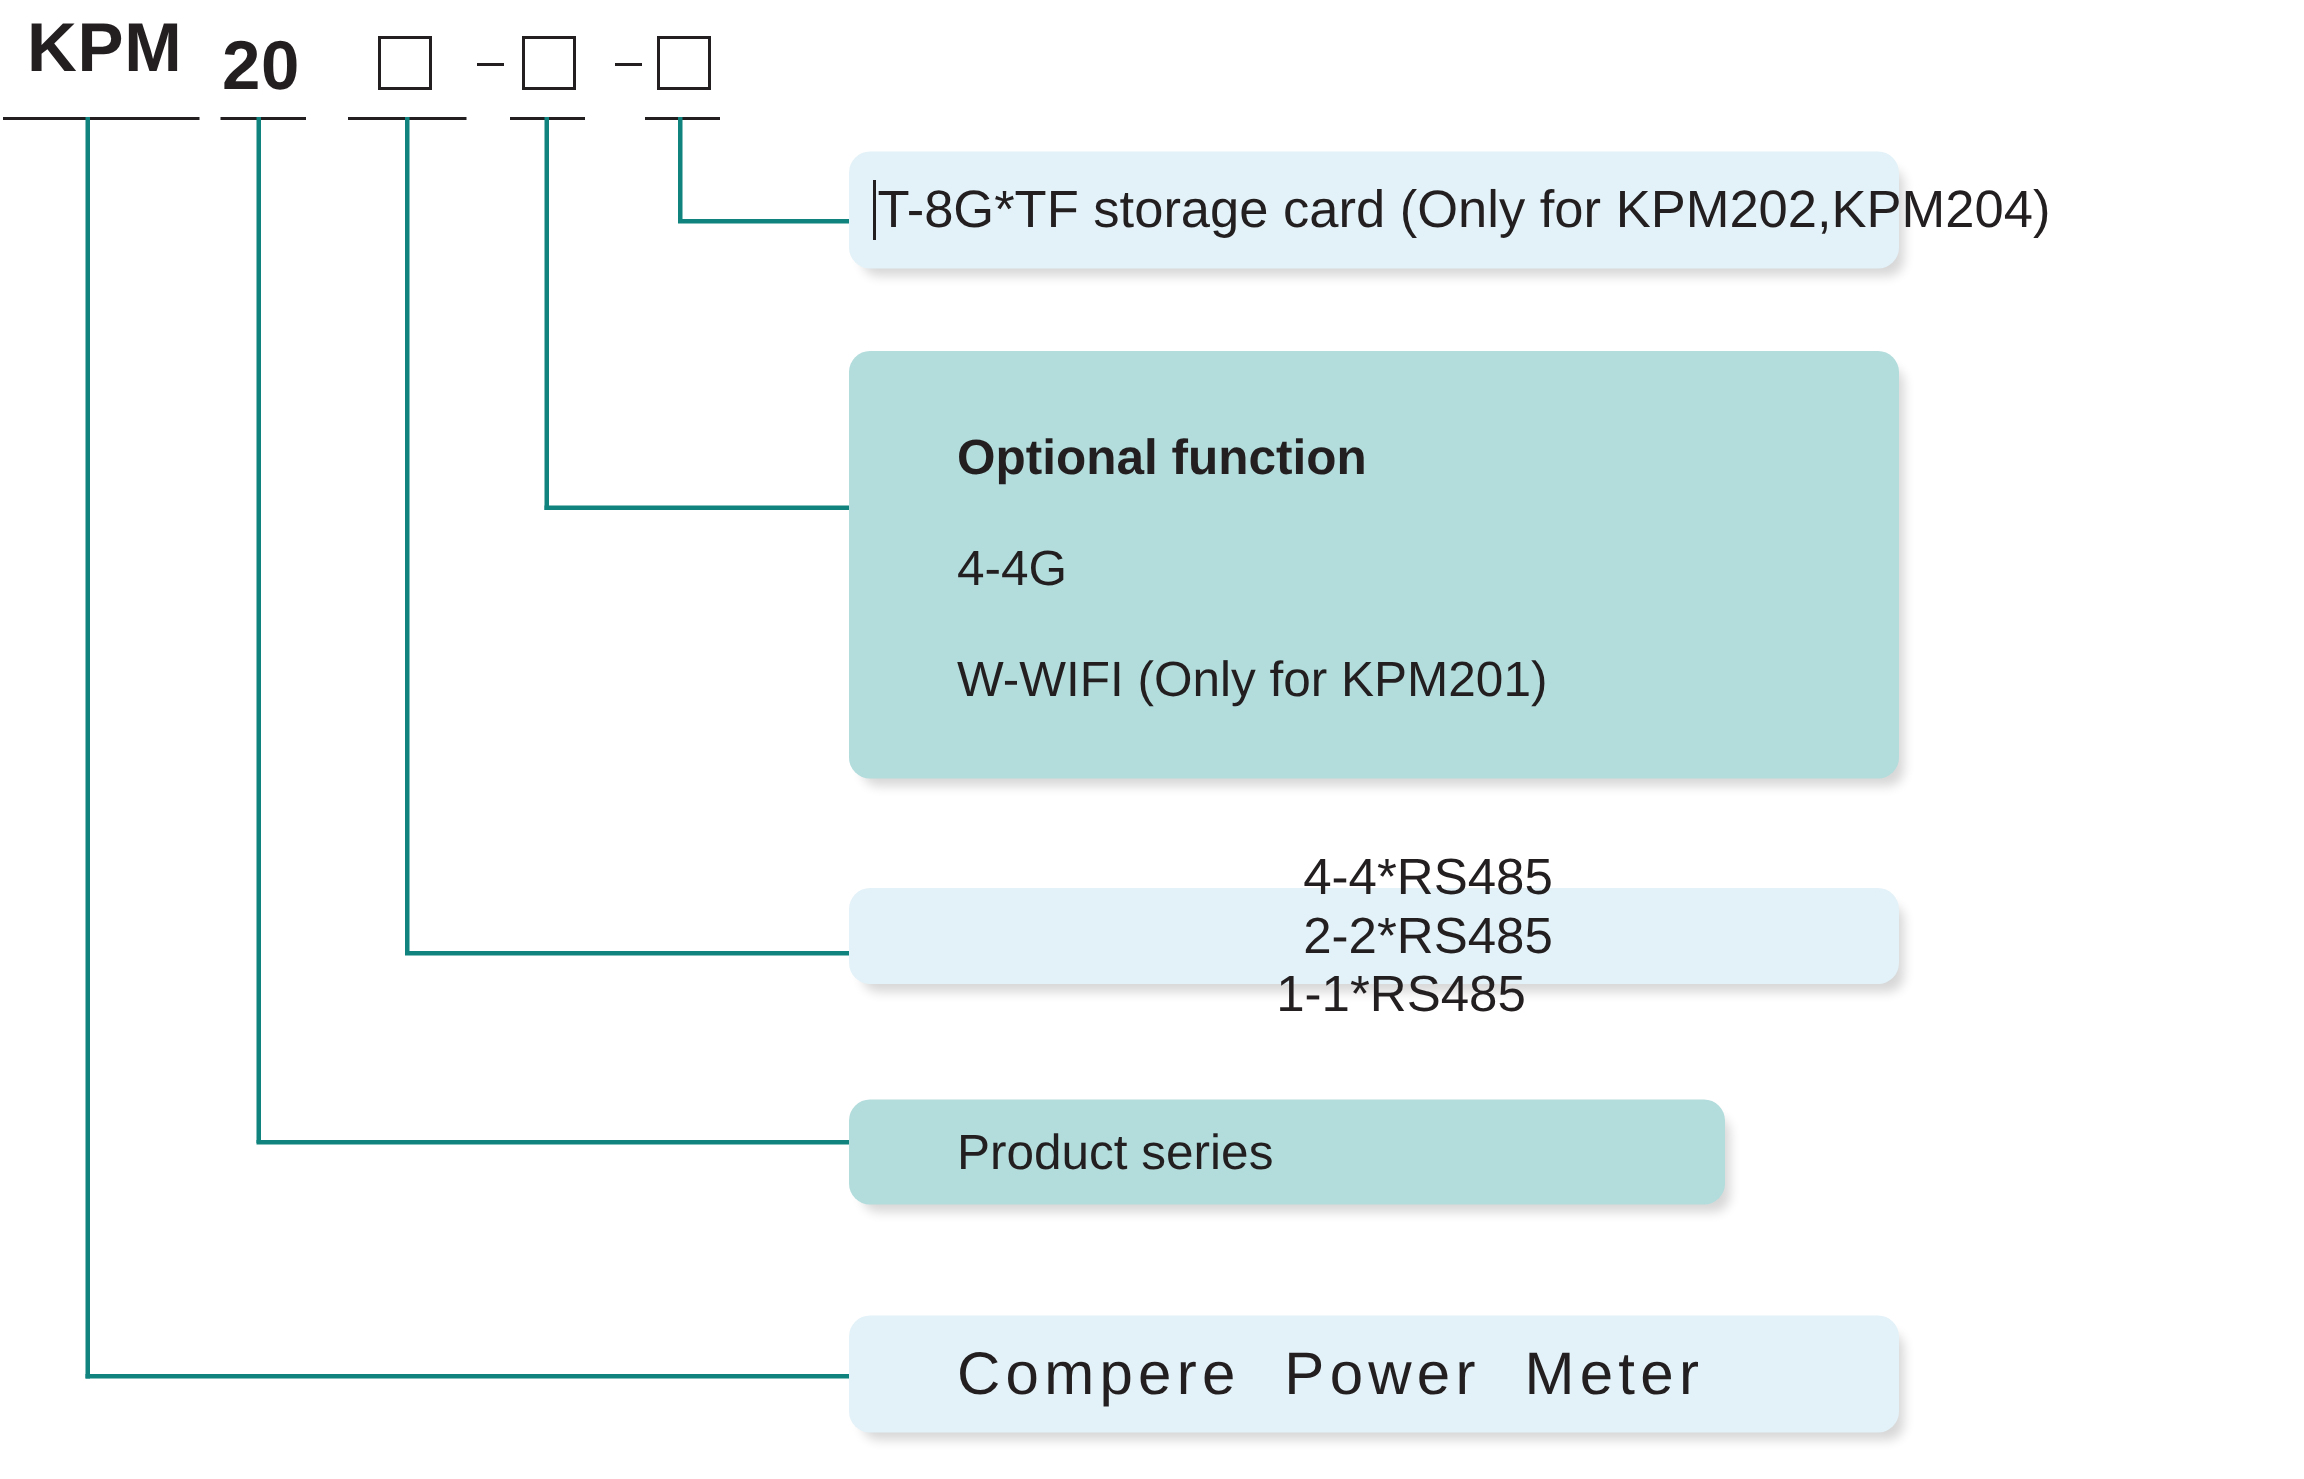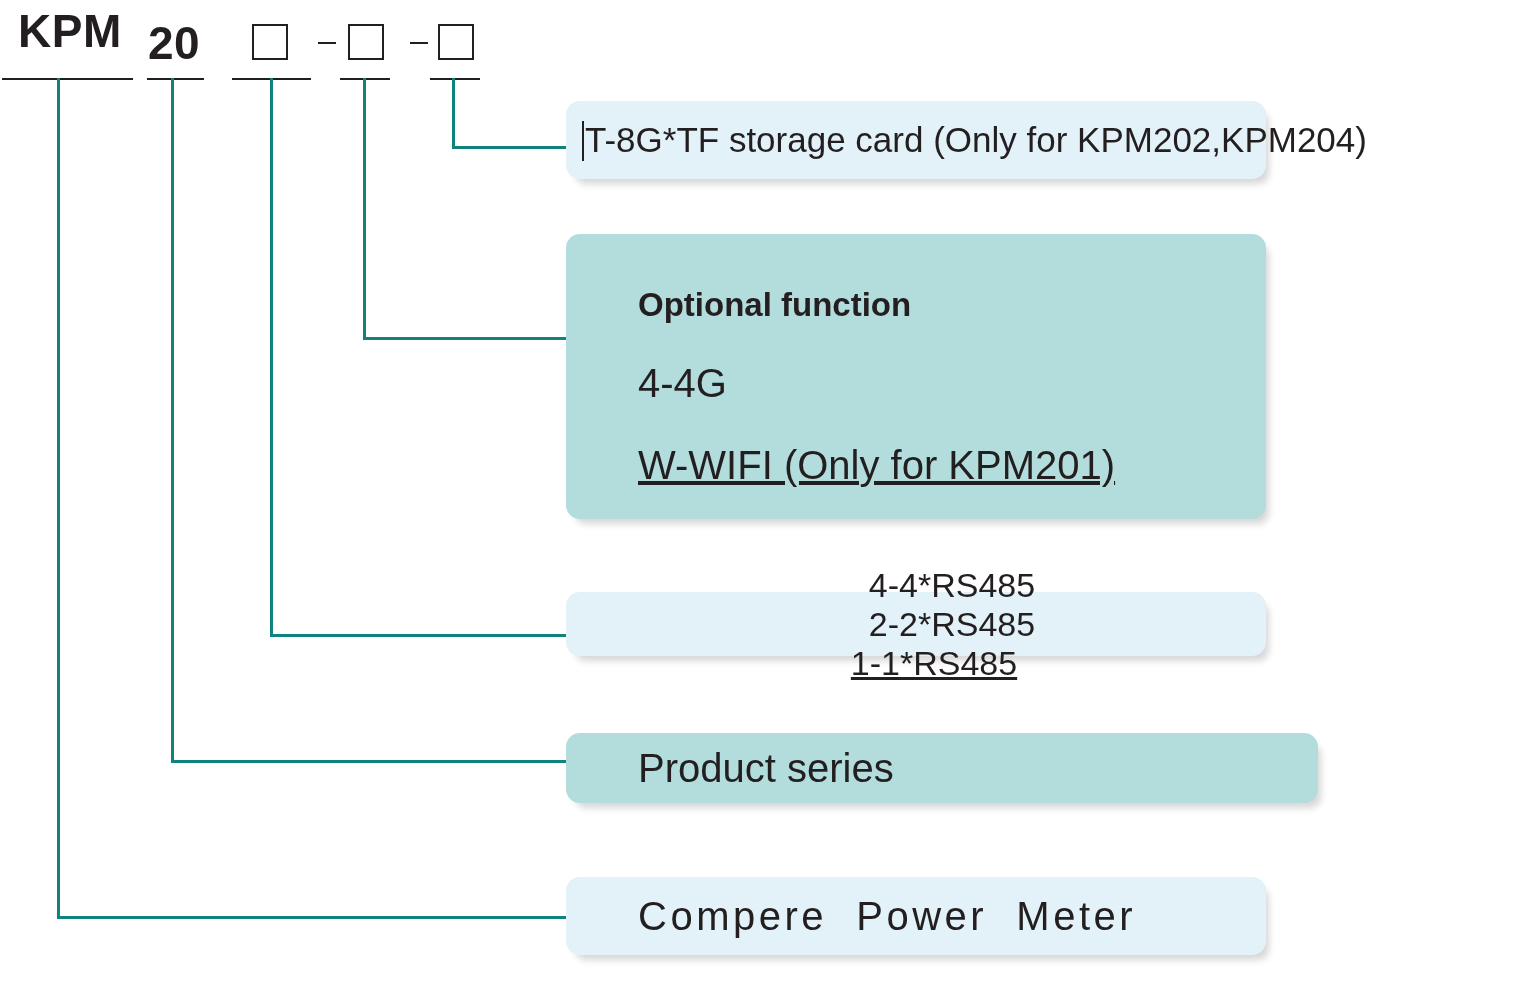--- a/index.html
+++ b/index.html
@@ -87,21 +87,21 @@
     box-sizing: border-box;
     display: flex;
     flex-direction: column;
     justify-content: center;
   }
   .callout.green {
     background: #b3dcdc;
   }
   .callout .line {
     color: #231f20;
-    font-size: 40px;
+    font-size: 33px;
     line-height: 1.15;
     white-space: pre;
     padding-left: 72px;
   }
   .callout .line.bold {
     font-weight: bold;
     font-size: 33px;
   }
 
   
@@ -124,45 +124,45 @@
   
   #box-optional {
     left: 566px;
     top: 234px;
     width: 700px;
     height: 285px;
     justify-content: flex-start;
     padding-top: 52px;
   }
   #box-optional .line { margin-bottom: 36px; }
-  #box-optional .line:last-child { margin-bottom: 0; text-decoration: underline; }
+  #box-optional .line:last-child { margin-bottom: 0; }
 
   
   #box-rs485 {
     left: 566px;
     top: 592px;
     width: 700px;
     height: 64px;
     flex-direction: column;
     align-items: center;
   }
   #box-rs485 .opt {
     color: #231f20;
     font-size: 34px;
     white-space: pre;
   }
   #box-rs485 .opt1 { margin-left: 72px; }
   #box-rs485 .opt2 { margin-left: 72px; }
-  #box-rs485 .opt3 { margin-left: 36px; text-decoration: underline; }
+  #box-rs485 .opt3 { margin-left: 36px; }
 
   
   #box-series {
     left: 566px;
     top: 733px;
-    width: 752px;
+    width: 584px;
     height: 70px;
   }
 
   
   #box-meter {
     left: 566px;
     top: 877px;
     width: 700px;
     height: 78px;
   }

